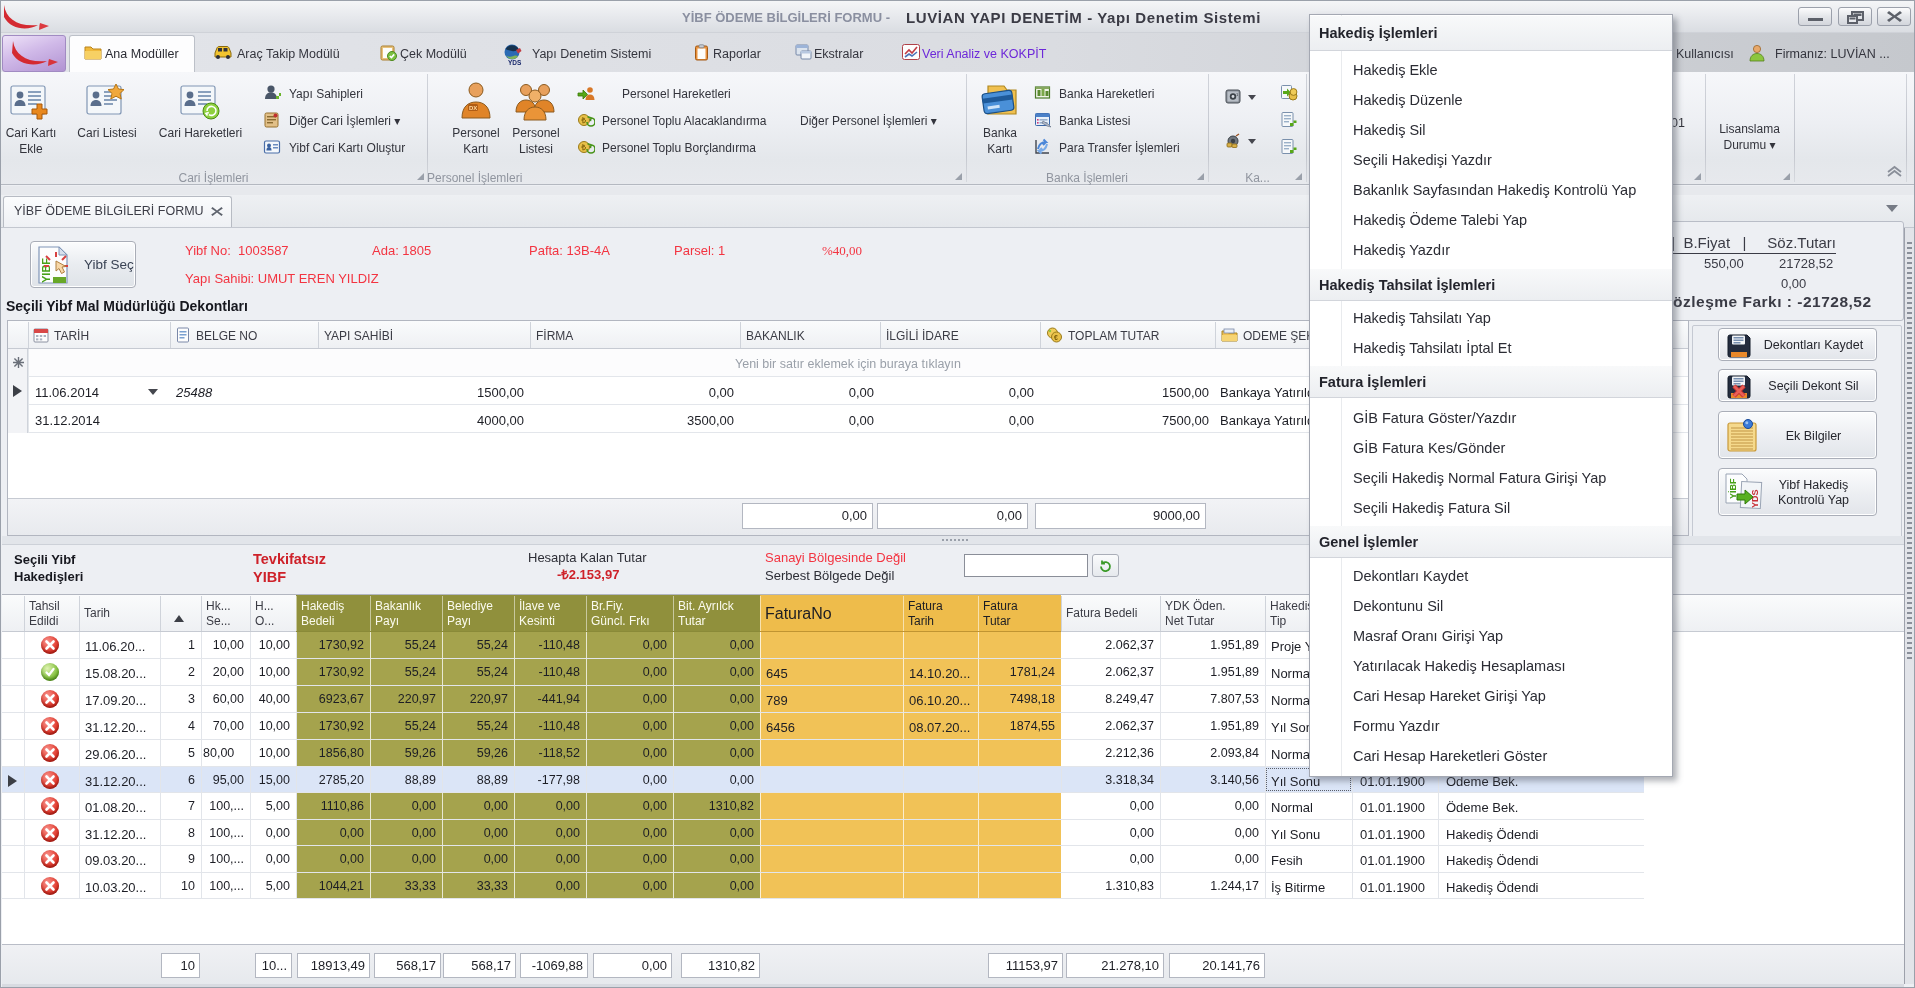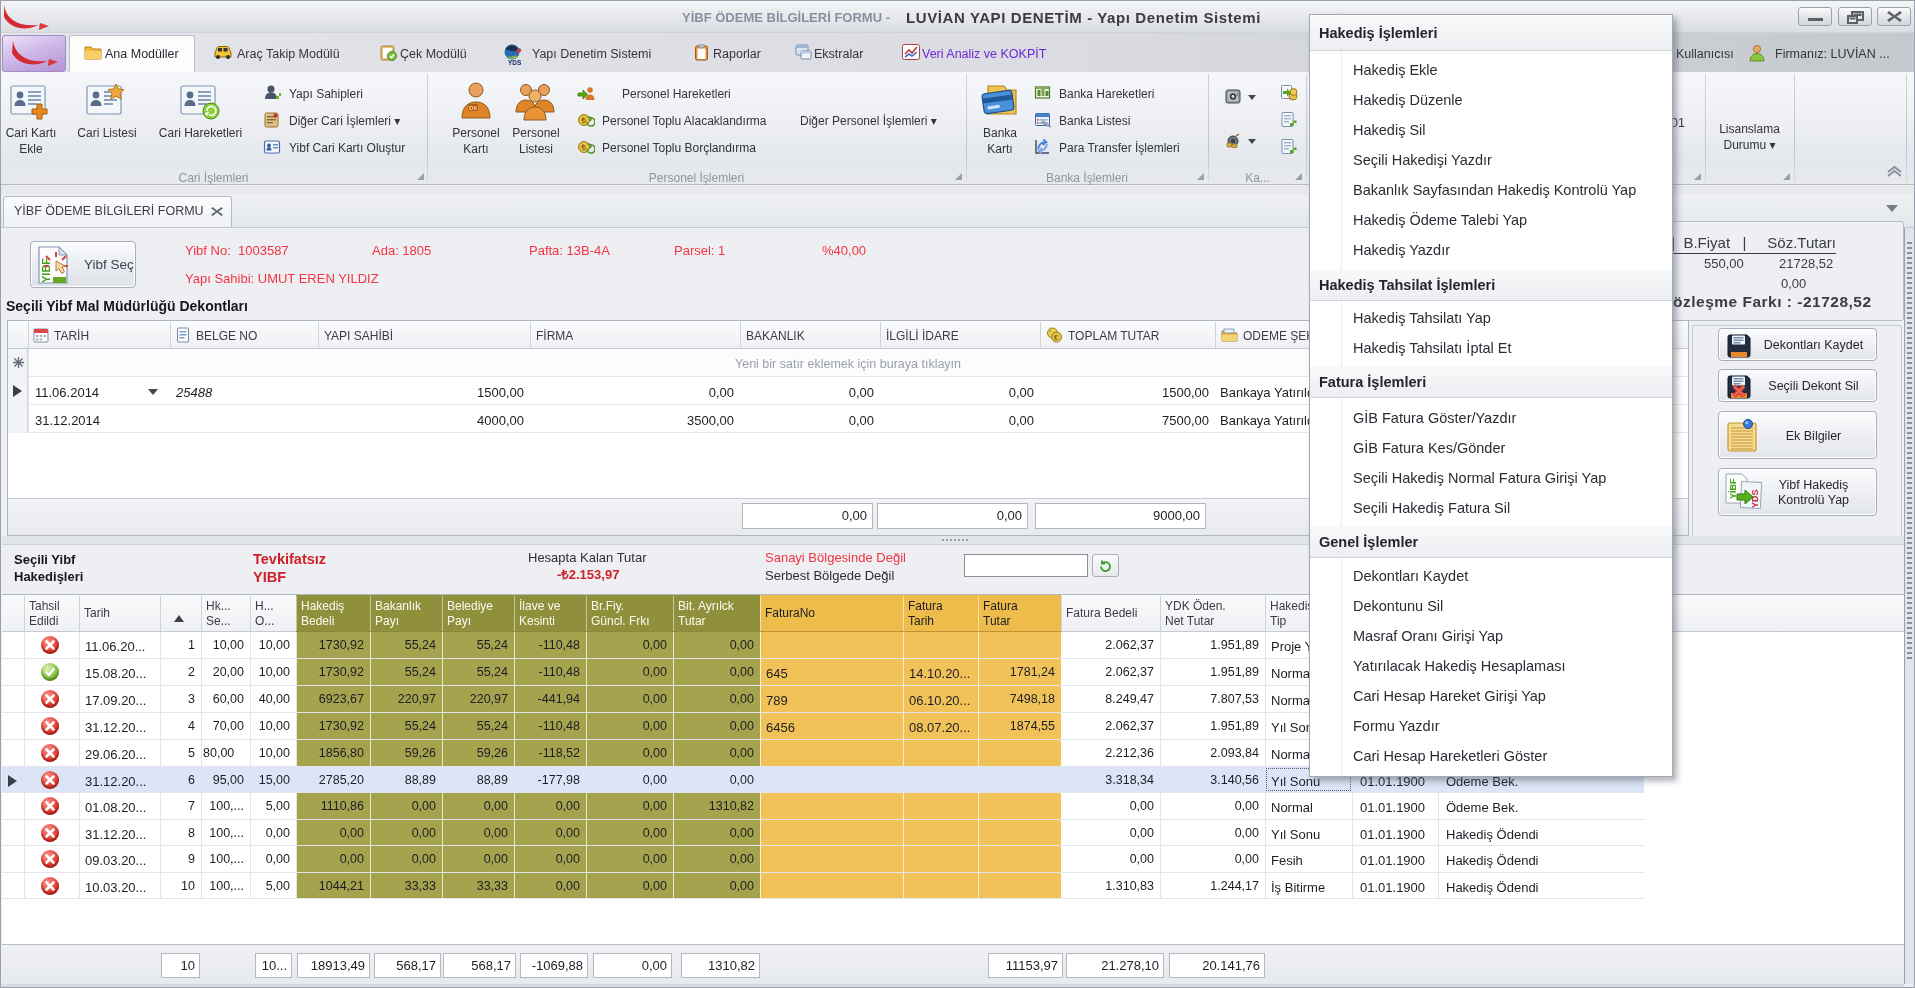--- a/index.html
+++ b/index.html
@@ -198,21 +198,21 @@
   </svg>
 <div class="tx" style="left:602px;top:113px;font-size:12px;color:#33343c;font-weight:normal;line-height:16px;">Personel Toplu Alacaklandırma</div>
 <svg class="ab" style="left:577px;top:138px" width="18" height="18" viewBox="0 0 18 18">
     <circle cx="7" cy="9" r="5.5" fill="#e8c048" stroke="#9a7a18" stroke-width="1"></circle>
     <text x="4.5" y="12" font-size="8" font-weight="bold" fill="#8a6a10" font-family="Liberation Sans">₺</text>
     <path d="M10 11 a4 4 0 1 0 4-4 M10.5 5.8 l3.5 1 -0.6 3.4" stroke="#48941a" stroke-width="1.6" fill="none"></path>
   </svg>
 <div class="tx" style="left:602px;top:140px;font-size:12px;color:#33343c;font-weight:normal;line-height:16px;">Personel Toplu Borçlandırma</div>
 <div class="tx" style="left:800px;top:113px;font-size:12px;color:#33343c;font-weight:normal;line-height:16px;">Diğer Personel İşlemleri ▾</div>
 <div class="tx" style="left:427px;top:170px;font-size:12px;color:#90959f;font-weight:normal;line-height:16px;">
-    <div style="width:539px;text-align:center">Personel İşlemleri</div>
+    <div style="width:539px;">Personel İşlemleri</div>
   </div>
 <svg class="ab" style="left:978px;top:80px" width="44" height="44" viewBox="0 0 44 44">
     <path d="M10 6 h16 l3 4 h9 v24 h-28z" fill="#f0c050" stroke="#b08820" stroke-width="1.2"></path>
     <rect x="5" y="12" width="30" height="20" rx="3" fill="#4a90d8" stroke="#1a5088" stroke-width="1.2" transform="rotate(-8 20 22)"></rect>
     <rect x="5" y="16.5" width="30" height="5" fill="#1e5a9a" transform="rotate(-8 20 22)"></rect>
     <rect x="9" y="25" width="12" height="3" fill="#cfe4f8" transform="rotate(-8 20 22)"></rect>
   </svg>
 <div class="tx" style="left:966px;top:125px;font-size:12px;color:#33343c;font-weight:normal;line-height:16px;">
     <div style="width:68px;text-align:center">Banka<br>Kartı</div>
   </div>
@@ -329,21 +329,21 @@
       <path d="M27 21 h5"></path>
     </g>
 <path d="M20 16 v10 l3-2.5 2.5 5 3-1.5 -2.5-5 4-0.5z" fill="#f8d8a8" stroke="#b08040" stroke-width="1"></path>
 <rect x="17" y="32" width="13" height="6" fill="#68a828"></rect>
 </svg>
 <div class="tx" style="left:84px;top:256px;font-size:13.5px;color:#3a4354;font-weight:normal;line-height:17.5px;">Yibf Seç</div>
 <div class="tx" style="left:185px;top:242px;font-size:13px;color:#f33441;font-weight:normal;line-height:17px;">Yibf No:&nbsp;&nbsp;1003587</div>
 <div class="tx" style="left:372px;top:242px;font-size:13px;color:#f33441;font-weight:normal;line-height:17px;">Ada: 1805</div>
 <div class="tx" style="left:529px;top:242px;font-size:13px;color:#f33441;font-weight:normal;line-height:17px;">Pafta: 13B-4A</div>
 <div class="tx" style="left:674px;top:242px;font-size:13px;color:#f33441;font-weight:normal;line-height:17px;">Parsel: 1</div>
-<div class="tx" style="left:822px;top:242px;font-size:13px;color:#f33441;font-weight:normal;line-height:17px;">%40,00</div>
+<div class="tx" style="left:822px;top:242px;font-size:13px;color:#f33441;font-weight:normal;line-height:17px;font-family:Liberation Serif, serif;">%40,00</div>
 <div class="tx" style="left:185px;top:270px;font-size:13px;color:#f33441;font-weight:normal;line-height:17px;">Yapı Sahibi: UMUT EREN YILDIZ</div>
 <div class="tx" style="left:6px;top:297px;font-size:14px;color:#16171e;font-weight:bold;line-height:18px;">Seçili Yibf Mal Müdürlüğü Dekontları</div>
 <div class="ab" style="left:1534px;top:221px;width:370px;height:100px;background:#edeff3;border:1px solid #b9bdc7;border-radius:3px"></div>
 <div class="tx" style="left:1652px;top:233px;font-size:15px;color:#3a3b45;font-weight:normal;line-height:19px;"><span style="border-bottom:1.5px solid #3a3b45;padding-bottom:2px">yi&nbsp;&nbsp;|&nbsp;&nbsp;B.Fiyat&nbsp;&nbsp;&nbsp;|&nbsp;&nbsp;&nbsp;&nbsp;&nbsp;Söz.Tutarı</span></div>
 <div class="tx" style="left:1704px;top:255px;font-size:13px;color:#3a3b45;font-weight:normal;line-height:17px;">550,00</div>
 <div class="tx" style="left:1779px;top:255px;font-size:13px;color:#3a3b45;font-weight:normal;line-height:17px;">21728,52</div>
 <div class="tx" style="left:1781px;top:275px;font-size:13px;color:#3a3b45;font-weight:normal;line-height:17px;">0,00</div>
 <div class="tx" style="left:1673px;top:292px;font-size:15.5px;color:#3a3b45;font-weight:bold;line-height:19.5px;"><span style="letter-spacing:0.5px">özleşme Farkı : -21728,52</span></div>
 <div class="ab" style="left:1886px;top:205px;width:0;height:0;border:6px solid transparent;border-top:7px solid #767b85"></div>
 <div class="ab" style="left:1904px;top:228px;width:10px;height:756px;background:#e2e4e9;border-left:1px solid #9da1ab">
@@ -559,21 +559,21 @@
 <div class="tx" style="left:84px;top:606px;width:74px;font-size:12px;color:#3b3c45;line-height:15px">Tarih</div>
 <div class="ab" style="left:174px;top:610px;width:0;height:0;border:5px solid transparent;border-bottom:7px solid #3c3f46"></div>
 <div class="tx" style="left:206px;top:599px;width:42px;font-size:12px;color:#3b3c45;line-height:15px">Hk...<br>Se...</div>
 <div class="tx" style="left:255px;top:599px;width:39px;font-size:12px;color:#3b3c45;line-height:15px">H...<br>O...</div>
 <div class="tx" style="left:301px;top:599px;width:67px;font-size:12px;color:#fbfbef;line-height:15px">Hakediş<br>Bedeli</div>
 <div class="tx" style="left:375px;top:599px;width:65px;font-size:12px;color:#fbfbef;line-height:15px">Bakanlık<br>Payı</div>
 <div class="tx" style="left:447px;top:599px;width:65px;font-size:12px;color:#fbfbef;line-height:15px">Belediye<br>Payı</div>
 <div class="tx" style="left:519px;top:599px;width:65px;font-size:12px;color:#fbfbef;line-height:15px">İlave ve<br>Kesinti</div>
 <div class="tx" style="left:591px;top:599px;width:80px;font-size:12px;color:#fbfbef;line-height:15px">Br.Fiy.<br>Güncl. Frkı</div>
 <div class="tx" style="left:678px;top:599px;width:80px;font-size:12px;color:#fbfbef;line-height:15px">Bit. Ayrılck<br>Tutar</div>
-<div class="tx" style="left:765px;top:606px;width:136px;font-size:12px;color:#1c1d24;line-height:15px">FaturaNo</div>
+<div class="tx" style="left:765px;top:606px;width:136px;font-size:16px;color:#1c1d24;line-height:15px">FaturaNo</div>
 <div class="tx" style="left:908px;top:599px;width:68px;font-size:12px;color:#1c1d24;line-height:15px">Fatura<br>Tarih</div>
 <div class="tx" style="left:983px;top:599px;width:76px;font-size:12px;color:#1c1d24;line-height:15px">Fatura<br>Tutar</div>
 <div class="tx" style="left:1066px;top:606px;width:92px;font-size:12px;color:#3b3c45;line-height:15px">Fatura Bedeli</div>
 <div class="tx" style="left:1165px;top:599px;width:98px;font-size:12px;color:#3b3c45;line-height:15px">YDK Öden.<br>Net Tutar</div>
 <div class="tx" style="left:1270px;top:599px;width:80px;font-size:12px;color:#3b3c45;line-height:15px">Hakediş<br>Tip</div>
 <div class="ab" style="left:2px;top:632px;width:1642px;height:27px;background:#fff;border-bottom:1px solid #e2e5ea"></div>
 <div class="ab" style="left:296px;top:632px;width:464px;height:26px;background:#a5a34d"></div>
 <div class="ab" style="left:760px;top:632px;width:301px;height:26px;background:#f1c257"></div>
 <div class="ab" style="left:24px;top:632px;width:1px;height:26px;background:#e2e5ea"></div>
 <div class="ab" style="left:79px;top:632px;width:1px;height:26px;background:#e2e5ea"></div>

